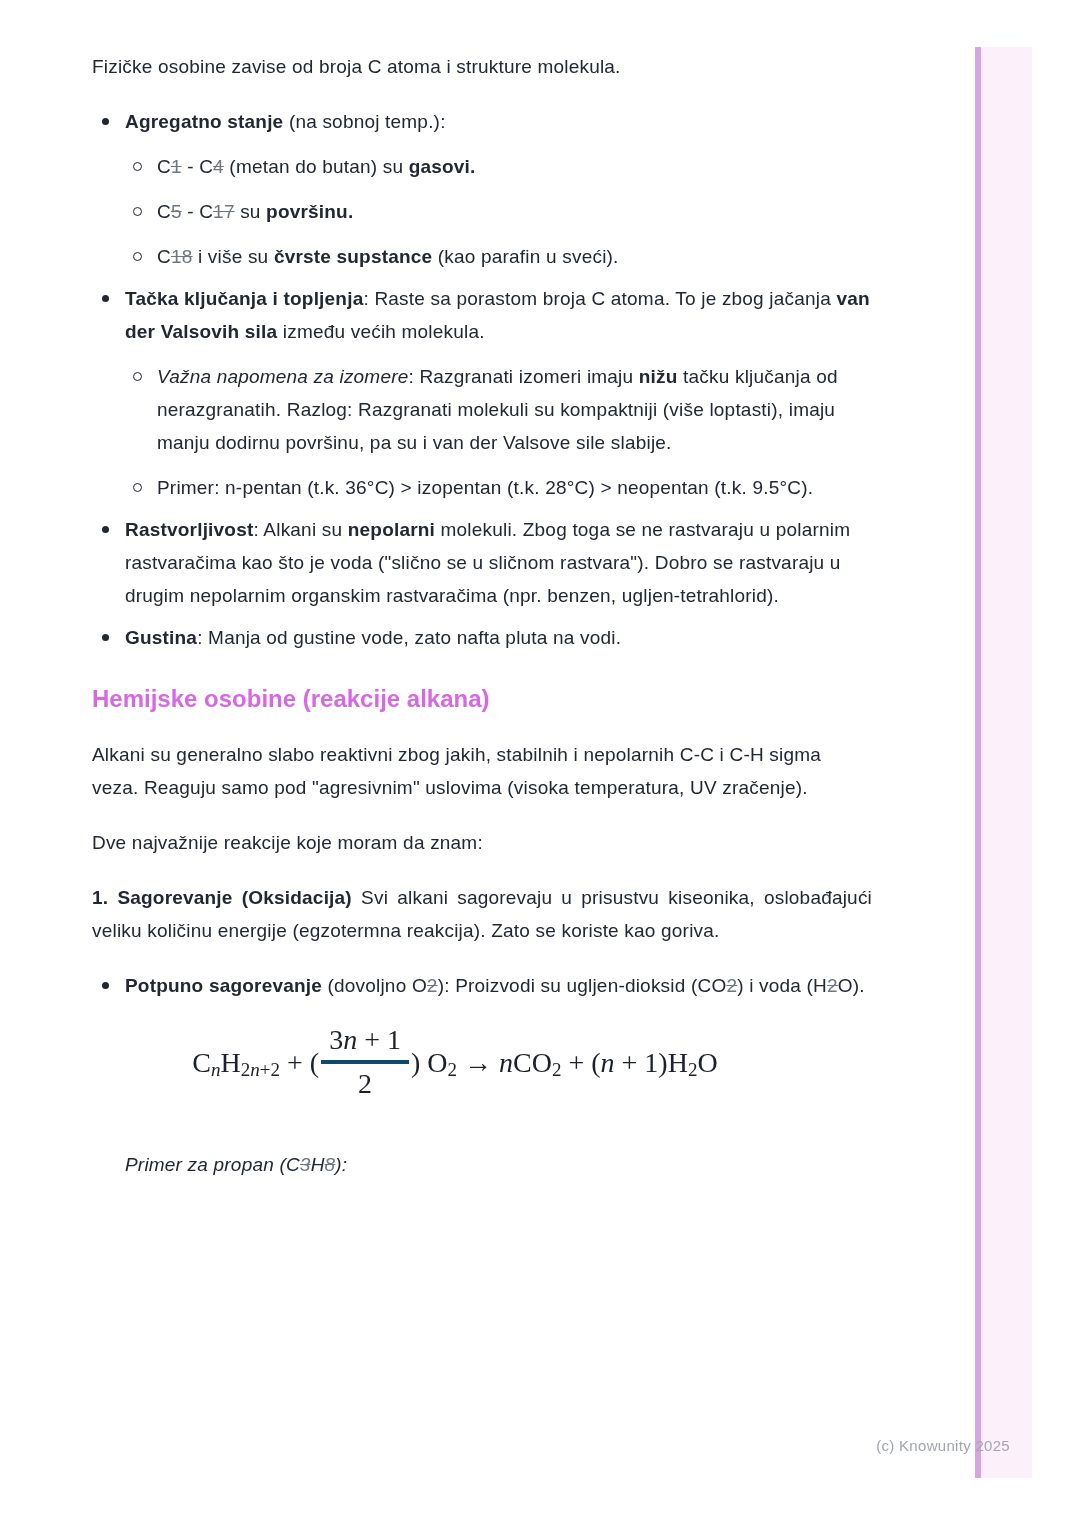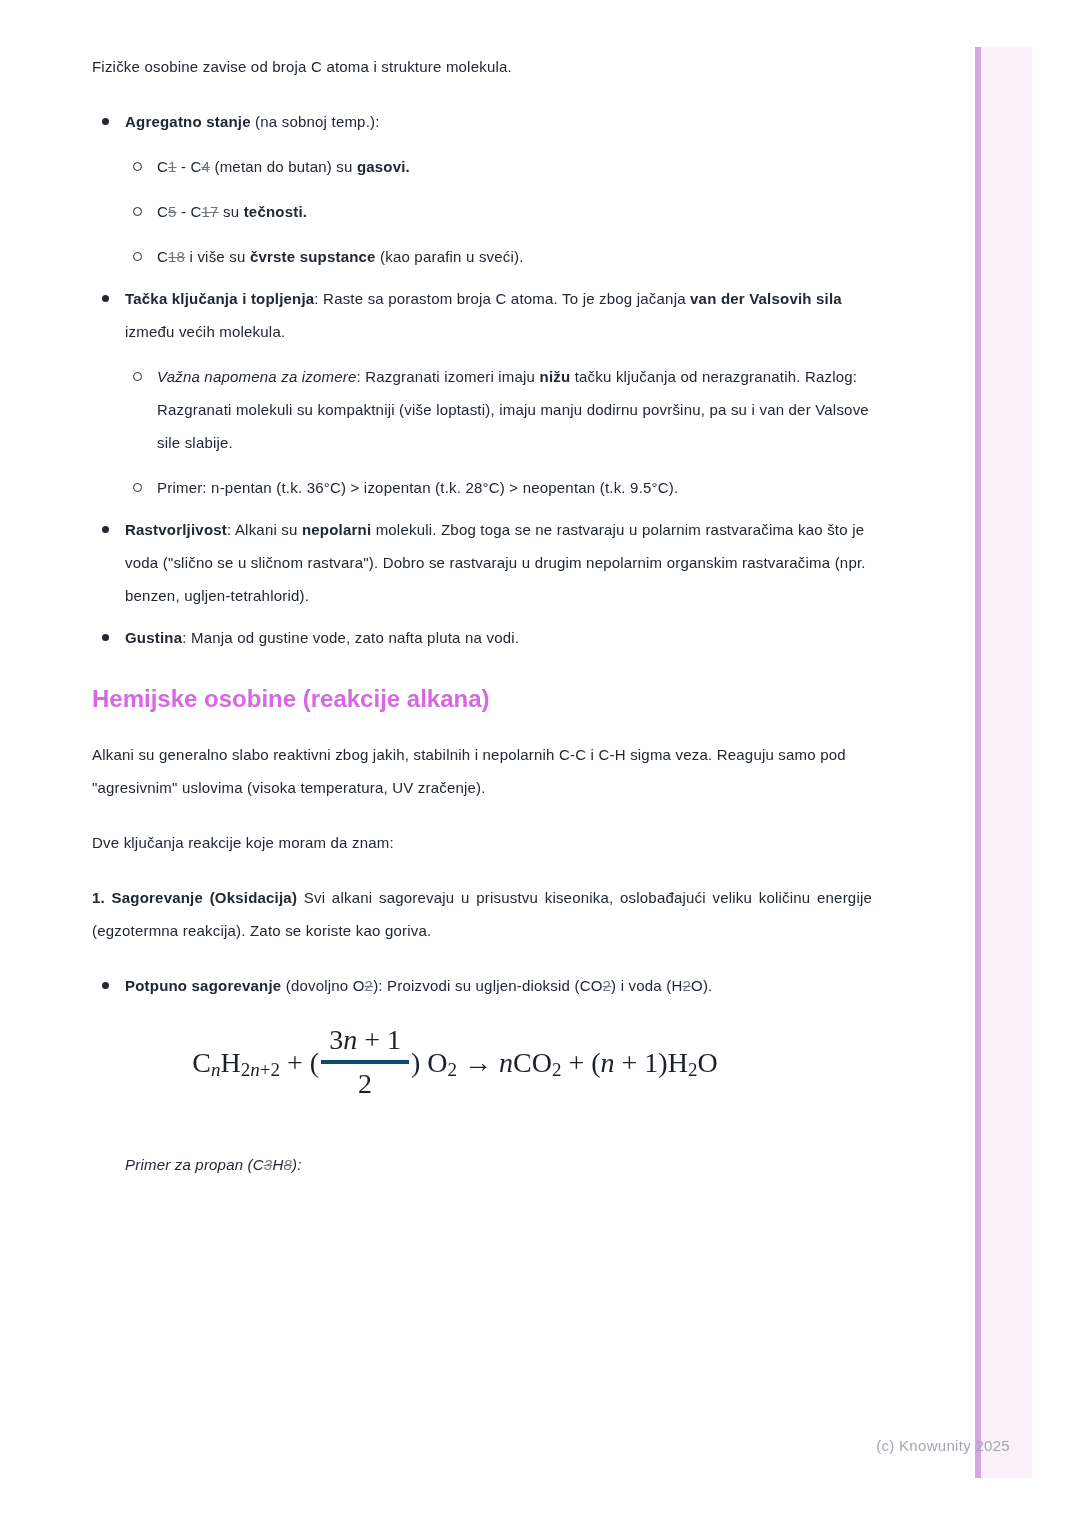--- a/index.html
+++ b/index.html
@@ -31,21 +31,21 @@
   }
   h2 {
     font-size: 24px;
     line-height: 30px;
     font-weight: 600;
     color: #d767e3;
     margin: 0 0 26px 0;
   }
   h2.second { margin: 30px 0 24px 0; }
   p, .litext {
-    font-size: 15px;
+    font-size: 19px;
     line-height: 33px;
     letter-spacing: 0.2px;
     margin: 0 0 22px 0;
   }
   .justify { text-align: justify; }
   .li {
     position: relative;
     margin: 12px 0 9px 0;
   }
   .li .litext { margin: 0; }
@@ -129,21 +129,21 @@
     <div class="li lvl1">
       <span class="marker-dot"></span>
       <div class="litext"><span class="b">Agregatno stanje</span> (na sobnoj temp.):</div>
     </div>
     <div class="li lvl2">
       <span class="marker-ring"></span>
       <div class="litext">C<span class="strike">1</span> - C<span class="strike">4</span> (metan do butan) su <span class="b">gasovi.</span></div>
     </div>
     <div class="li lvl2">
       <span class="marker-ring"></span>
-      <div class="litext">C<span class="strike">5</span> - C<span class="strike">17</span> su <span class="b">tečnosti.</span></div>
+      <div class="litext">C<span class="strike">5</span> - C<span class="strike">17</span> su <span class="b">površinu.</span></div>
     </div>
     <div class="li lvl2">
       <span class="marker-ring"></span>
       <div class="litext">C<span class="strike">18</span> i više su <span class="b">čvrste supstance</span> (kao parafin u sveći).</div>
     </div>
 
     <div class="li lvl1 mt">
       <span class="marker-dot"></span>
       <div class="litext"><span class="b">Tačka ključanja i topljenja</span>: Raste sa porastom broja C atoma. To je zbog jačanja <span class="b">van der Valsovih sila</span> između većih molekula.</div>
     </div>
@@ -161,21 +161,21 @@
       <div class="litext"><span class="b">Rastvorljivost</span>: Alkani su <span class="b">nepolarni</span> molekuli. Zbog toga se ne rastvaraju u polarnim rastvaračima kao što je voda ("slično se u sličnom rastvara"). Dobro se rastvaraju u drugim nepolarnim organskim rastvaračima (npr. benzen, ugljen-tetrahlorid).</div>
     </div>
     <div class="li lvl1 mt">
       <span class="marker-dot"></span>
       <div class="litext"><span class="b">Gustina</span>: Manja od gustine vode, zato nafta pluta na vodi.</div>
     </div>
 
     <h2 class="second">Hemijske osobine (reakcije alkana)</h2>
 
     <p>Alkani su generalno slabo reaktivni zbog jakih, stabilnih i nepolarnih C-C i C-H sigma veza. Reaguju samo pod "agresivnim" uslovima (visoka temperatura, UV zračenje).</p>
-    <p>Dve ključanja reakcije koje moram da znam:</p>
+    <p>Dve najvažnije reakcije koje moram da znam:</p>
     <p class="justify"><span class="b">1. Sagorevanje (Oksidacija)</span> Svi alkani sagorevaju u prisustvu kiseonika, oslobađajući veliku količinu energije (egzotermna reakcija). Zato se koriste kao goriva.</p>
 
     <div class="li lvl1">
       <span class="marker-dot"></span>
       <div class="litext"><span class="b">Potpuno sagorevanje</span> (dovoljno O<span class="strike">2</span>): Proizvodi su ugljen-dioksid (CO<span class="strike">2</span>) i voda (H<span class="strike">2</span>O).</div>
     </div>
 
     <div class="formula-wrap">
       <span class="formula"><span>C</span><span class="it sub">n</span><span>H</span><span class="sub">2</span><span class="it sub">n</span><span class="sub">+2</span><span> + (</span><span class="frac"><span class="fnum"><span>3</span><span class="it">n</span><span> + 1</span></span><span class="fden"><span>2</span></span></span><span>) O</span><span class="sub">2</span><span> → </span><span class="it">n</span><span>CO</span><span class="sub">2</span><span> + (</span><span class="it">n</span><span> + 1)H</span><span class="sub">2</span><span>O</span></span>
     </div>

